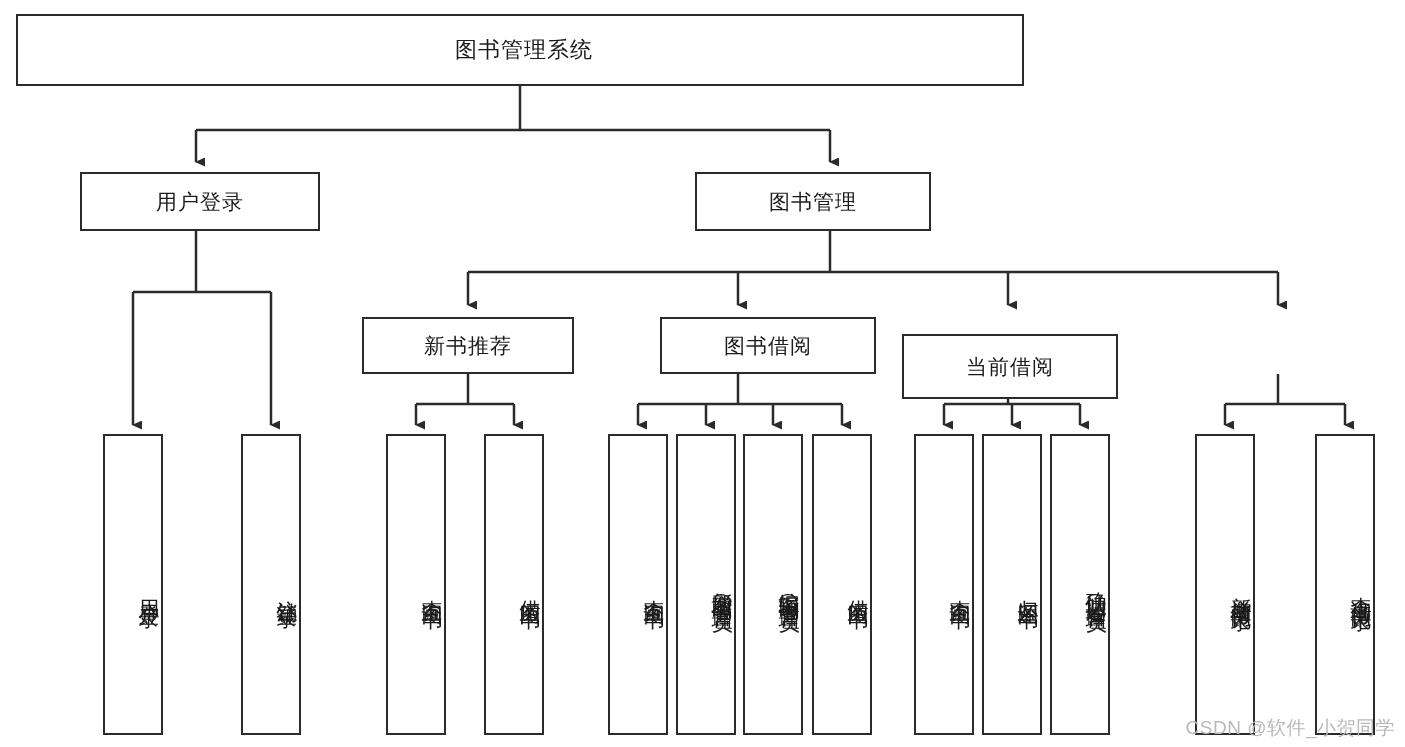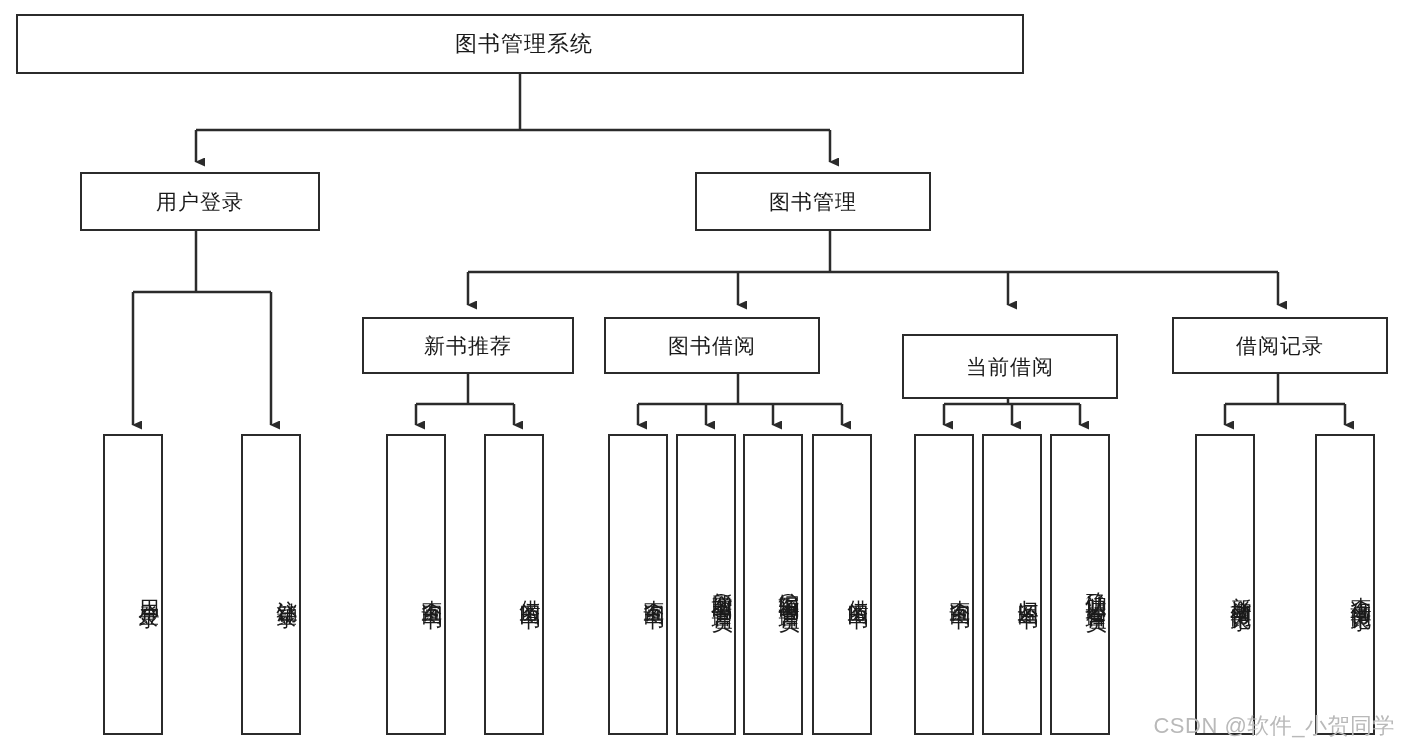--- a/index.html
+++ b/index.html
@@ -50,21 +50,21 @@
     left: 0;
     top: 0;
     width: 1405px;
     height: 747px;
     pointer-events: none;
   }
   .watermark {
     position: absolute;
     right: 10px;
     bottom: 6px;
-    font-size: 22px;
+    font-size: 19px;
     color: #b9b9b9;
     white-space: nowrap;
     letter-spacing: 0.5px;
   }
 </style>
 </head>
 <body>
 
 <div id="canvas">
 
@@ -111,29 +111,28 @@
       <path d="M1012,404 L1012,425" marker-end="url(#arw)"></path>
       <path d="M1080,404 L1080,425" marker-end="url(#arw)"></path>
 
       <path d="M1278,374 L1278,404"></path>
       <path d="M1225,404 L1345,404"></path>
       <path d="M1225,404 L1225,425" marker-end="url(#arw)"></path>
       <path d="M1345,404 L1345,425" marker-end="url(#arw)"></path>
     </g>
   </svg>
 
-  <div class="node horiz root" style="left:16px; top:14px; width:1008px; height:60px;padding-left:8px;">图书管理系统</div>
+  <div class="node horiz root" style="left:16px; top:14px; width:1008px; height:72px;padding-left:8px;">图书管理系统</div>
 
   <div class="node horiz" style="left:80px; top:172px; width:240px; height:59px;">用户登录</div>
   <div class="node horiz" style="left:695px; top:172px; width:236px; height:59px;">图书管理</div>
 
   <div class="node horiz" style="left:362px; top:317px; width:212px; height:57px;">新书推荐</div>
-  <div class="node horiz" style="left:604px; top:317px; width:216px; height:57px;">图书借阅</div>
+  <div class="node horiz" style="left:660px; top:317px; width:216px; height:57px;">图书借阅</div>
   <div class="node horiz" style="left:902px; top:334px; width:216px; height:65px;">当前借阅</div>
-  <div class="node horiz" style="left:1172px; top:317px; width:216px; height:57px;">借阅记录</div>
 
   <div class="node vert" style="left:103px; top:434px; width:60px; height:301px;">用户登录</div>
   <div class="node vert" style="left:241px; top:434px; width:60px; height:301px;">注销登录</div>
 
   <div class="node vert" style="left:386px; top:434px; width:60px; height:301px;">查询图书</div>
   <div class="node vert" style="left:484px; top:434px; width:60px; height:301px;">借阅图书</div>
 
   <div class="node vert" style="left:608px; top:434px; width:60px; height:301px;">查询图书</div>
   <div class="node vert" style="left:676px; top:434px; width:60px; height:301px;">新增图书（管理员）</div>
   <div class="node vert" style="left:743px; top:434px; width:60px; height:301px;">编辑图书（管理员）</div>

